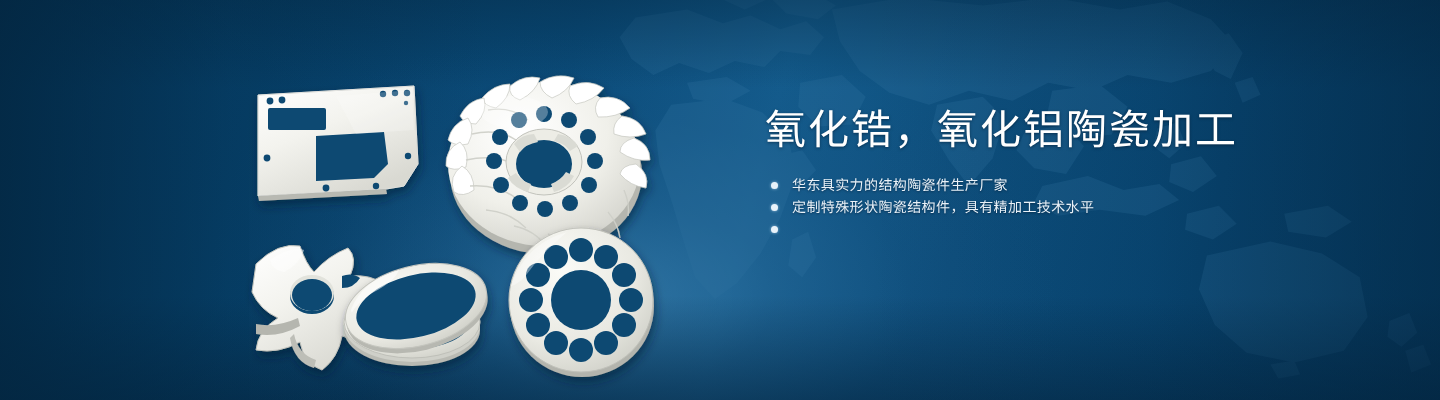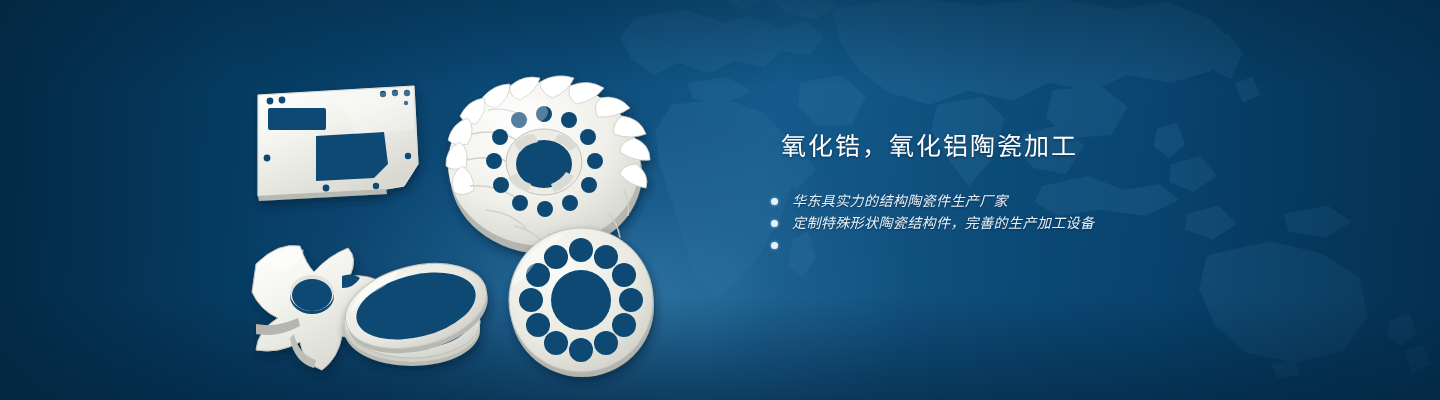--- a/index.html
+++ b/index.html
@@ -79,22 +79,22 @@
   .products svg { width: 100%; height: 100%; display: block; overflow: visible; }
 
   
   .copy {
     position: absolute;
     left: 765px;
     top: 110px;
     width: 600px;
   }
   .headline {
-    margin: 16px;
-    font-size: 25px;
+    margin: 0;
+    font-size: 41px;
     line-height: 40px;
     font-weight: 400;
     color: #ffffff;
     letter-spacing: 2px;
     text-shadow: 0 1px 3px rgba(0,20,40,0.55);
     white-space: nowrap;
   }
   .bullets {
     list-style: none;
     margin: 24px 0 0 5px;
@@ -102,21 +102,20 @@
   }
   .bullet {
     position: relative;
     padding-left: 22px;
     font-size: 14px;
     line-height: 22px;
     color: #e9f1f8;
     letter-spacing: 0.4px;
     white-space: nowrap;
     text-shadow: 0 1px 2px rgba(0,18,36,0.5);
-    font-style: italic;
   }
   .dot {
     position: absolute;
     left: 1px;
     top: 8px;
     width: 7px;
     height: 7px;
     border-radius: 50%;
     background: #e8f2fa;
     box-shadow: 0 0 3px rgba(180,215,240,0.8);
@@ -345,21 +344,21 @@
 
   <div class="copy">
     <h1 class="headline">氧化锆，氧化铝陶瓷加工</h1>
     <ul class="bullets">
       <li class="bullet">
         <span class="dot"></span>
         <span>华东具实力的结构陶瓷件生产厂家</span>
       </li>
       <li class="bullet">
         <span class="dot"></span>
-        <span>定制特殊形状陶瓷结构件，完善的生产加工设备</span>
+        <span>定制特殊形状陶瓷结构件，具有精加工技术水平</span>
       </li>
       <li class="bullet">
         <span class="dot"></span>
       </li>
     </ul>
   </div>
 
 </div>
 
 </body></html>

